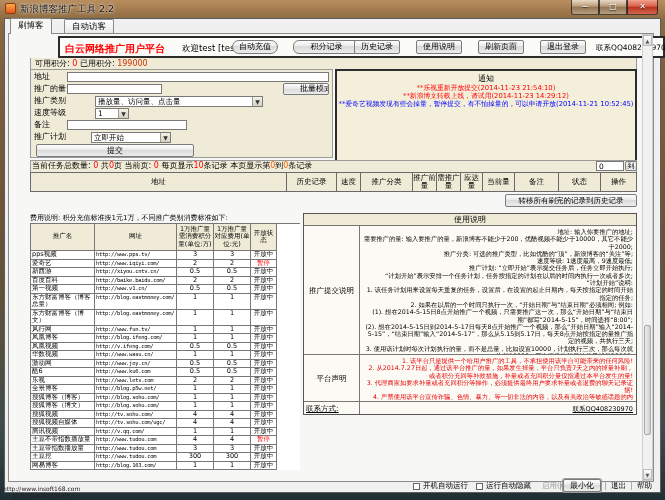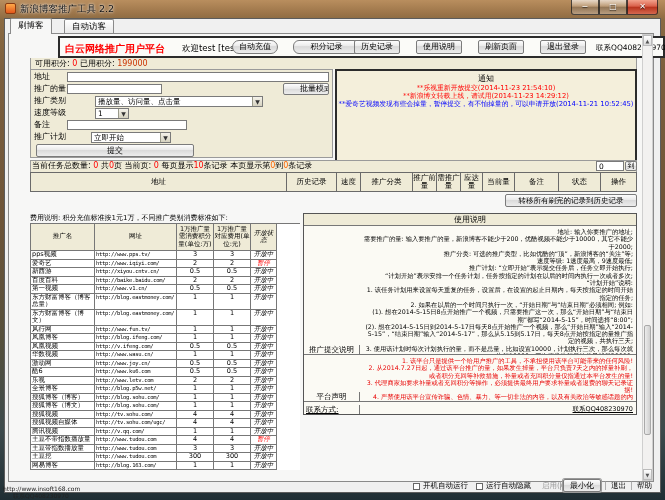--- a/index.html
+++ b/index.html
@@ -58,27 +58,27 @@
   .c-need{width:24px;} .c-reach{width:22px;} .c-cur{width:32px;} .c-note{width:44px;} .c-state{width:42px;} .c-op{width:36px;}
   
   #price{position:absolute;left:30px;top:213px;width:270px;z-index:6;}
   .p-title{font-size:7px;line-height:10px;white-space:nowrap;}
   .p-table{border-top:1px solid #777;border-left:1px solid #777;background:#fff;}
   .p-hrow{display:flex;height:27px;}
   .ph{background:#efebd7;border-right:1px solid #777;border-bottom:1px solid #777;font-size:6.5px;line-height:7.2px;
     display:flex;align-items:center;justify-content:center;text-align:center;overflow:hidden;}
   .p-row{display:flex;}
   .pc{border-right:1px solid #777;border-bottom:1px solid #777;font-size:6.5px;line-height:7.5px;padding:0 1px;overflow:hidden;}
-  .w-name{width:64px;} .w-url{width:82px;} .w-pts{width:37px;} .w-fee{width:37px;} .w-st{width:26px;font-style:italic;}
+  .w-name{width:64px;} .w-url{width:82px;} .w-pts{width:37px;} .w-fee{width:37px;} .w-st{width:26px;}
   .pc.url{font-family:"DejaVu Sans Mono",monospace;font-size:5.5px;letter-spacing:-0.3px;white-space:nowrap;}
   .pc.num,.pc.status{text-align:center;}
   
   #help{position:absolute;left:303px;top:213px;width:334px;background:#fbfaf4;border:1px solid #555;z-index:6;}
   .h-title{height:12px;background:#efebd7;border-bottom:1px solid #777;text-align:center;font-size:8px;line-height:12px;}
-  .h-row{display:flex;border-bottom:1px solid #777;align-items:flex-end;}
+  .h-row{display:flex;border-bottom:1px solid #777;}
   .h-row:last-child{border-bottom:none;text-decoration:underline;}
   .h-label{width:56px;border-right:1px solid #777;display:flex;align-items:center;justify-content:center;
     font-size:7.5px;text-align:center;line-height:9px;}
   .h-content{flex:1;padding:2px 3px;text-align:right;overflow:hidden;}
   .hc1{height:128px;} .hc2{height:46px;} .hc3{height:12px;padding-top:1px;}
   .h-line{font-size:6.3px;line-height:7.3px;}
   .plat-line{color:#e80000;font-size:6.3px;line-height:7.3px;}
   .h-contact-val{font-size:6.5px;}
   
   .vscroll{position:absolute;left:642px;top:34px;width:11px;height:447px;background:#f2f1f0;border:1px solid #cfcfcf;z-index:7;}

